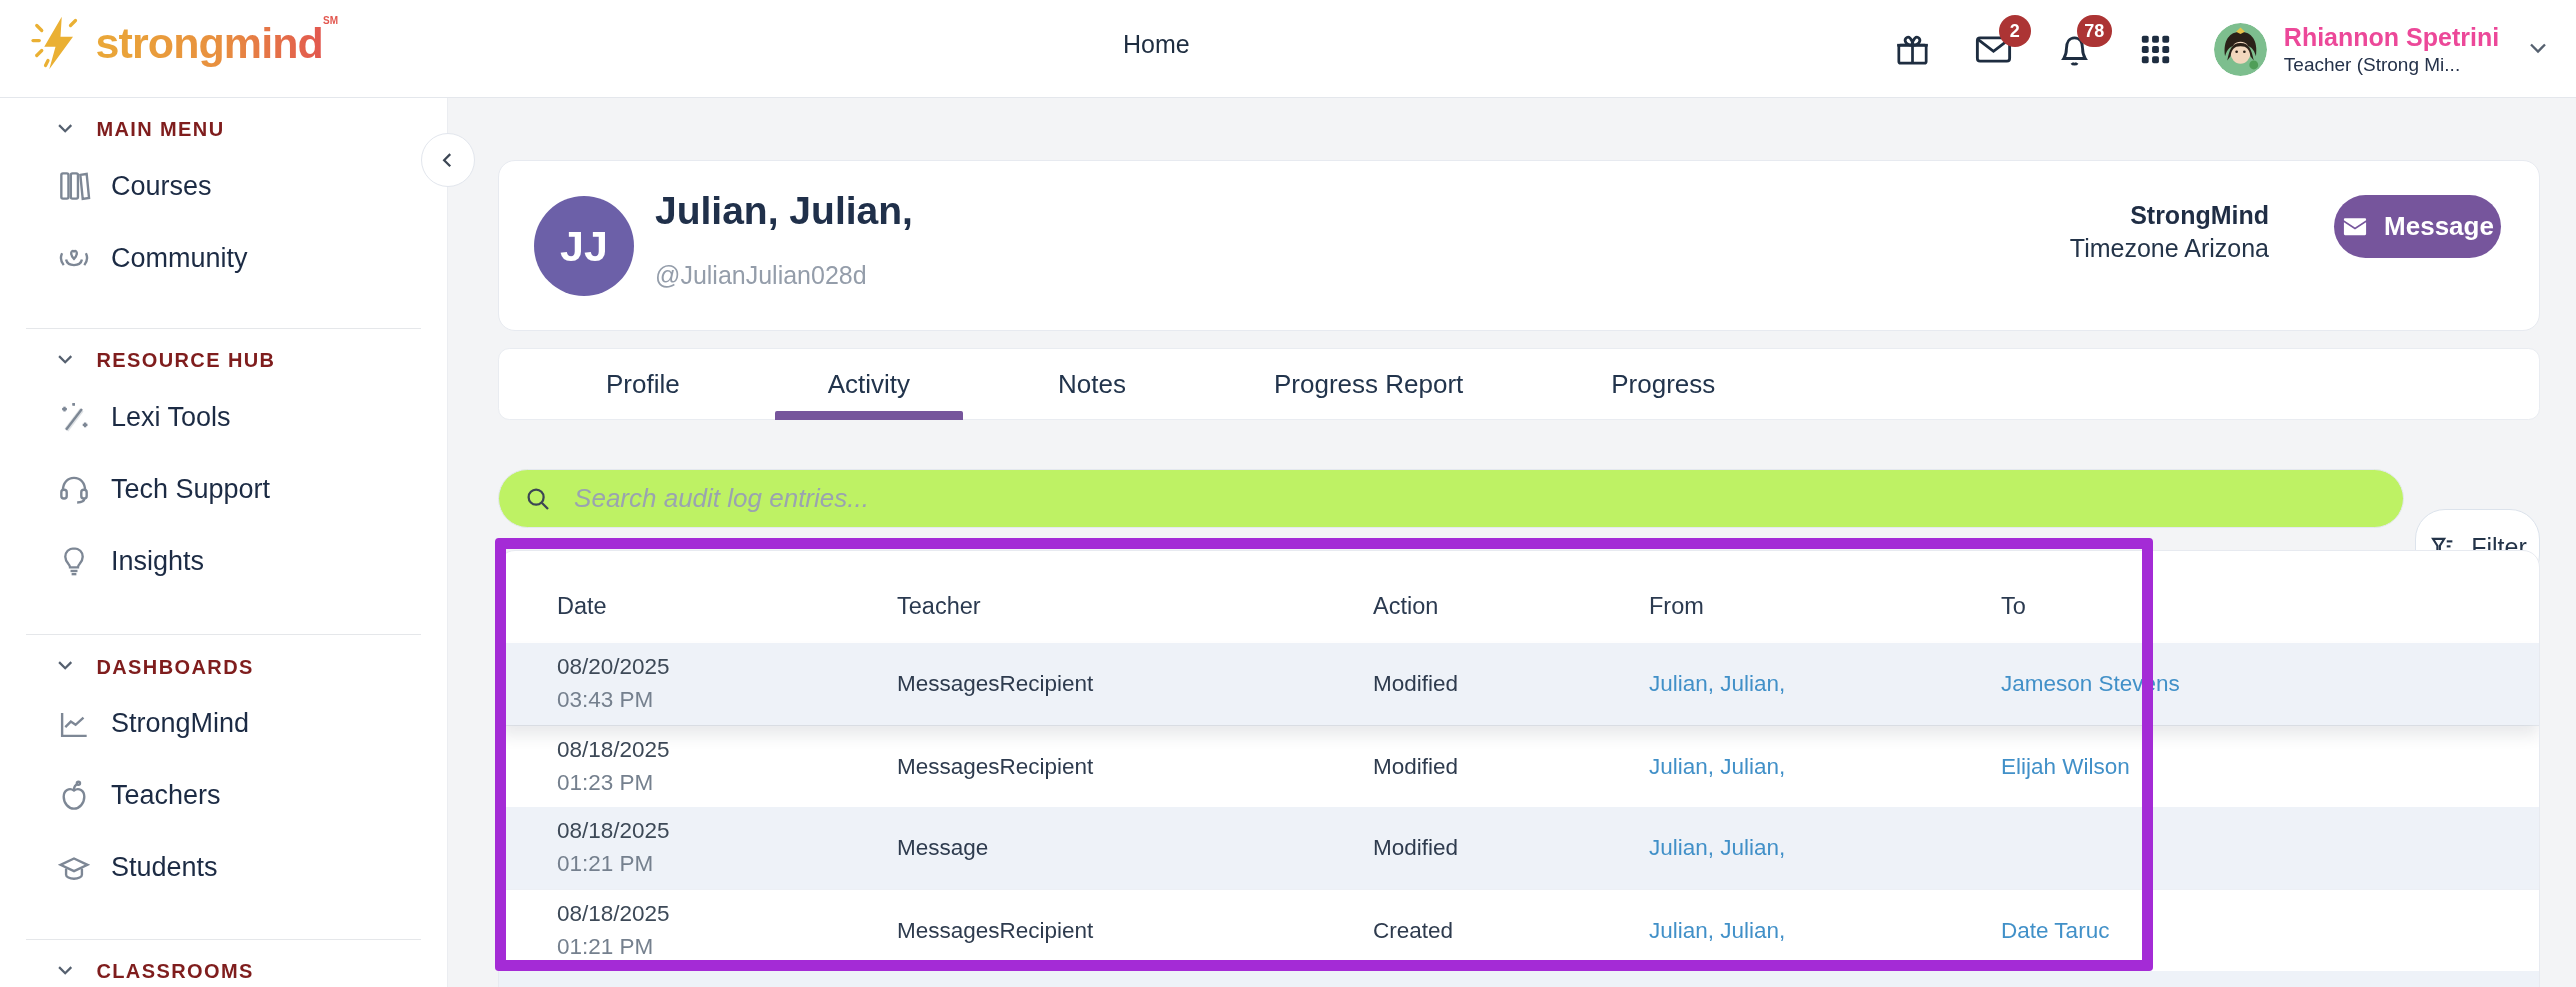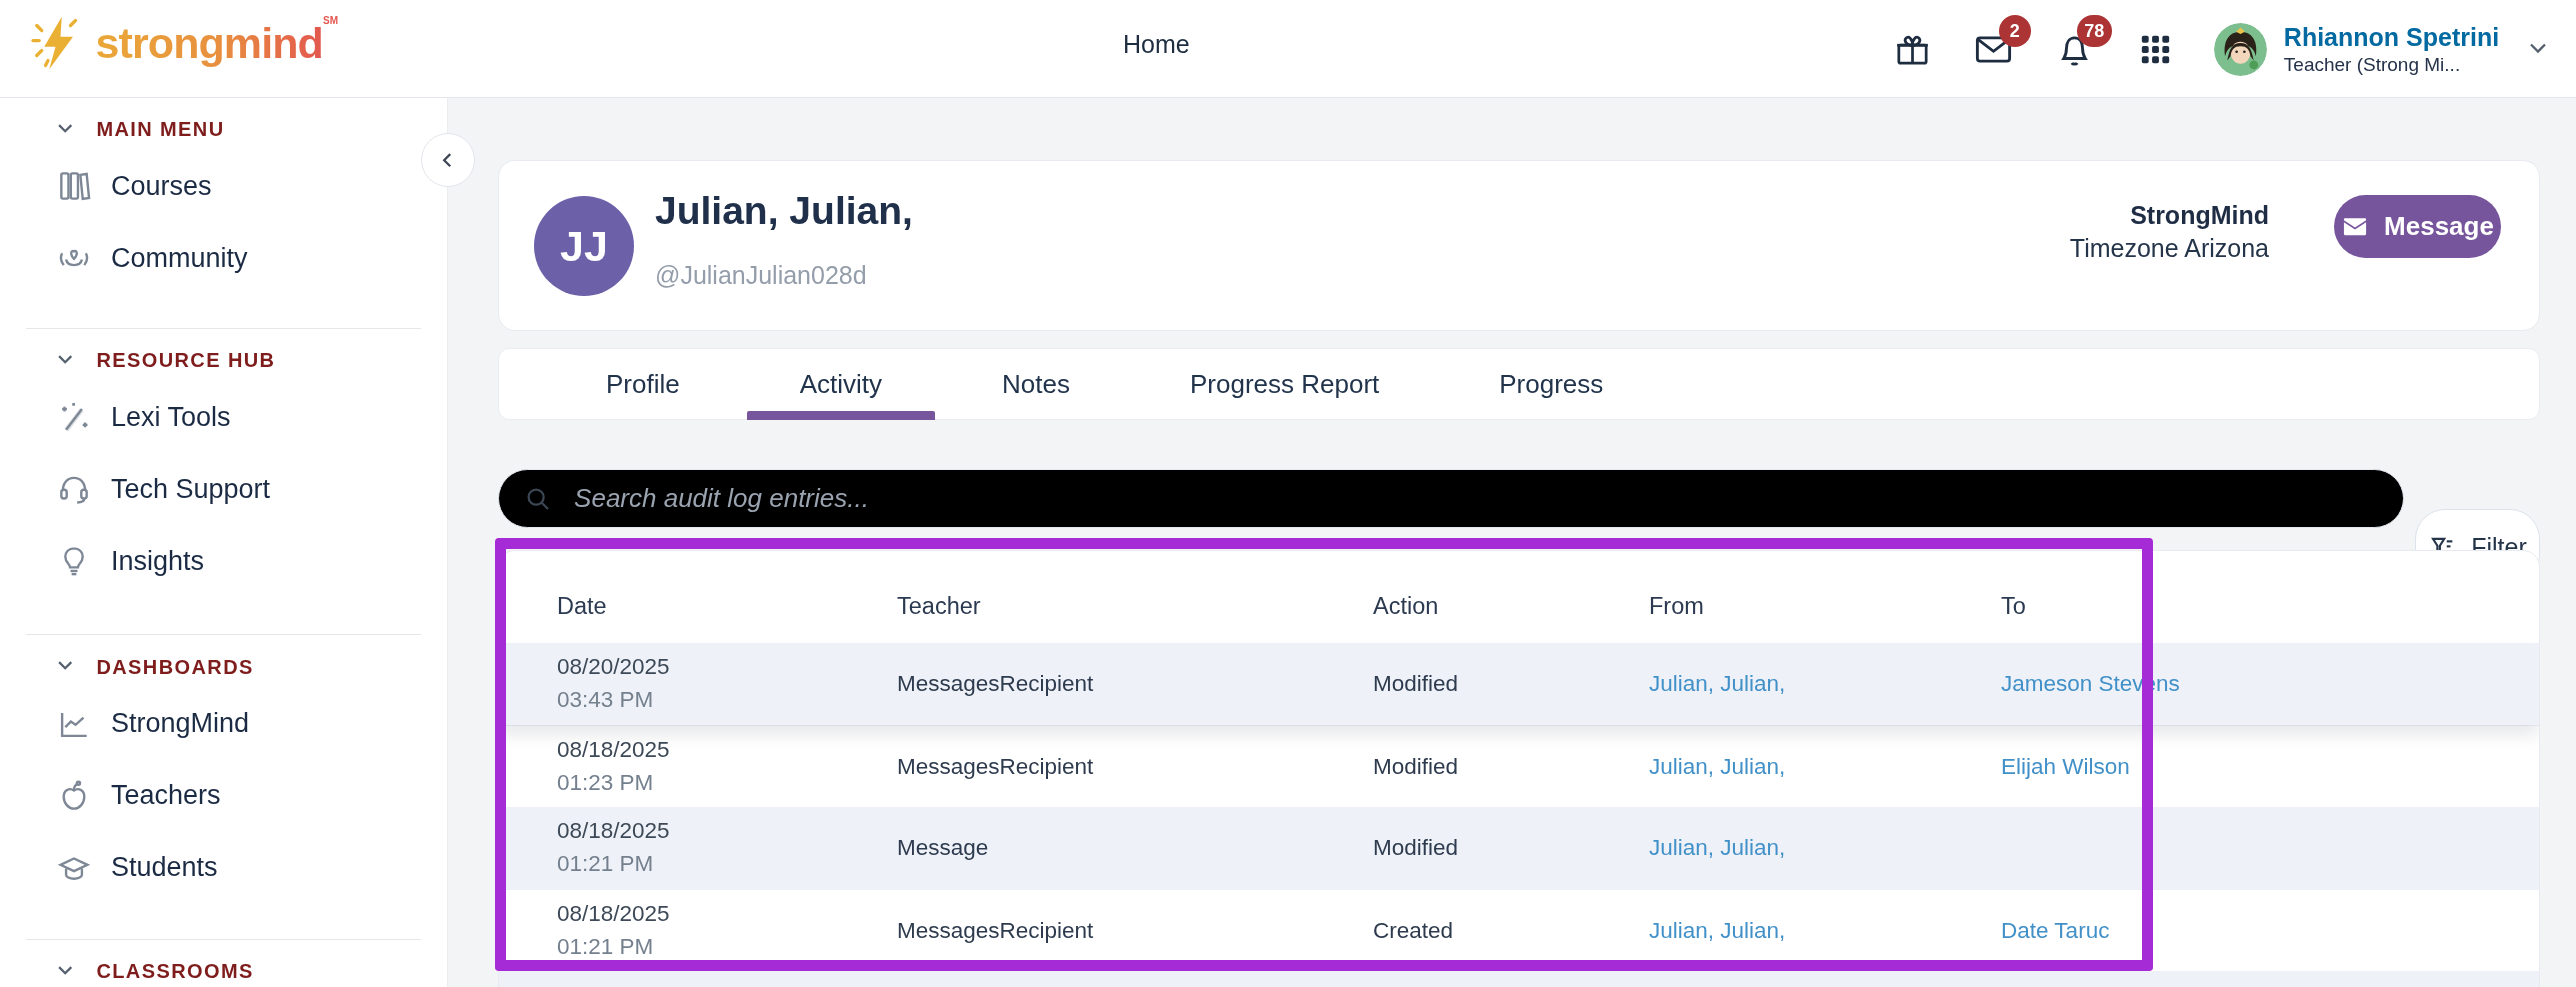--- a/index.html
+++ b/index.html
@@ -18,21 +18,21 @@
   .home-link { position:absolute; left:1123px; top:30px; font-size:25px; color:#1e2d40; }
   .top-right { position:absolute; right:24.4px; top:0; height:98px; display:flex; align-items:center; gap:36px; }
   .icon-btn { position:relative; width:45px; height:45px; display:flex; align-items:center; justify-content:center;
     color:#1e2d40; cursor:pointer; }
   .badge { position:absolute; top:-11.3px; right:-15px; background:#ac3434; color:#fff;
     font-size:18px; font-weight:700; border-radius:938px; min-width:32px; height:32px;
     display:flex; align-items:center; justify-content:center; padding:0 7.5px; }
   .user-chip { display:flex; align-items:center; gap:17px; cursor:pointer; }
   .user-avatar { width:53px; height:53px; border-radius:50%; overflow:hidden; position:relative; flex:0 0 auto; }
   .user-meta { display:flex; flex-direction:column; line-height:1.25; }
-  .user-name { font-size:25px; font-weight:600; color:#0369a1; }
+  .user-name { font-size:25px; font-weight:600; color:#ec4899; }
   .user-role { font-size:19px; color:#25324a; }
   .chev { color:#55606f; margin-left:7.5px; }
 
   
   .sidebar { position:absolute; top:98px; left:0; width:448px; height:890px;
     background:#ffffff; border-right:0.9px solid #ebedf1; z-index:10; }
   .collapse-btn { position:absolute; top:133px; left:421px; width:54px; height:54px; border-radius:50%;
     background:#fff; border:0.9px solid #e2e6ed; display:flex; align-items:center; justify-content:center;
     z-index:15; cursor:pointer; color:#3c4654; }
   .section-head { margin-top:11.3px; height:41px; display:flex; align-items:center; gap:19px;
@@ -58,28 +58,28 @@
   .p-org-block { position:absolute; right:270px; top:38px; text-align:right; line-height:1.3; }
   .p-org { font-size:25px; font-weight:700; color:#1f2d44; }
   .p-tz { font-size:25px; color:#243449; }
   .msg-btn { position:absolute; right:38px; top:34px; width:167px; height:63px; border-radius:32px;
     background:#76559c; color:#fff; border:none; font-size:26px; font-weight:600;
     display:flex; align-items:center; justify-content:center; gap:15px; cursor:pointer;
     font-family:"Liberation Sans", sans-serif; }
 
   .tabs-card { position:absolute; left:50px; top:250px; width:2042px; height:72px;
     background:#fff; border:0.9px solid #e9ecf1; border-radius:11.3px; display:flex; align-items:center;
-    padding-left:107px; }
+    padding-left:107px;gap:28px; }
   .tab { position:relative; height:72px; display:flex; align-items:center; font-size:26px;
     color:#22344c; cursor:pointer; margin-right:120px; }
   .tab.active::after { content:""; position:absolute; bottom:0; left:50%; transform:translateX(-50%);
     width:188px; height:9.4px; background:#76559c; border-radius:1.9px 1.9px 0 0; }
 
   .search-wrap { position:absolute; left:50px; top:371px; width:1906px; height:59px;
-    background:#000000; border:0.9px solid #e4e8ef; border-radius:30px; display:flex; align-items:center; padding-left:24.4px; }
+    background:#bef264; border:0.9px solid #e4e8ef; border-radius:30px; display:flex; align-items:center; padding-left:24.4px; }
   .search-wrap svg { color:#3c4654; flex:0 0 auto; }
   .search-input { flex:1; height:100%; border:none; outline:none; background:transparent;
     font-size:26px; font-style:italic; color:#5a6472; padding-left:20.7px;
     font-family:"Liberation Sans", sans-serif; }
   .search-input::placeholder { color:#9aa3b0; font-style:italic; }
   .filter-btn { position:absolute; left:1967px; top:371px; width:125px; height:76px;
     background:#fff; border:0.9px solid #dce3ec; border-radius:30px; display:flex; align-items:center;
     justify-content:center; gap:13px; font-size:25px; color:#243449; cursor:pointer;
     font-family:"Liberation Sans", sans-serif;margin-top:40px; }
 

